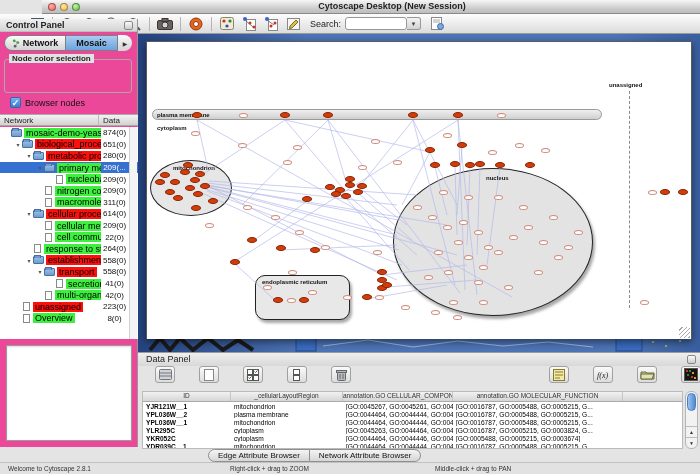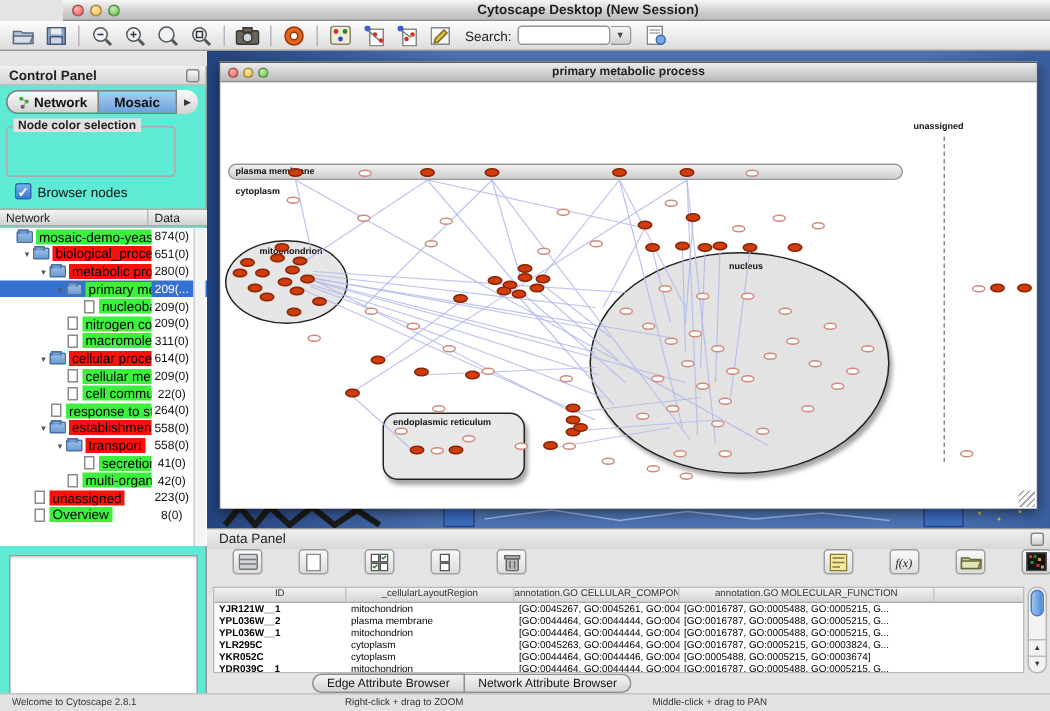--- a/index.html
+++ b/index.html
@@ -18,32 +18,32 @@
   
   #toolbar { position:absolute; left:0; top:14px; width:700px; height:20px;
     background:linear-gradient(#fdfdfd,#dcdcdc); border-bottom:1px solid #9a9a9a; display:flex; align-items:center; padding:0 4px; }
   .tbtn { width:20px; height:16px; display:inline-flex; align-items:center; justify-content:center; margin:0 1px; }
   .tsep { width:1px; height:14px; background:#b5b5b5; margin:0 4px; }
   #search-label { font-size:9px; color:#222; margin:0 4px 0 6px; }
   #search-input { width:62px; height:13px; border:1px solid #979797; border-radius:3px; background:#fff; font-size:8px; padding:0 3px; }
   #search-drop { width:14px; height:13px; border:1px solid #979797; border-left:none; border-radius:0 3px 3px 0; background:linear-gradient(#f4f4f4,#d2d2d2); font-size:6px; color:#444; display:inline-flex; align-items:center; justify-content:center; }
 
   
-  #control-panel { position:absolute; left:0; top:44px; width:138px; height:428px; background:#5eead4; border-right:1px solid #979797;padding-left:36px; }
+  #control-panel { position:absolute; left:0; top:19px; width:138px; height:428px; background:#ec4899; border-right:1px solid #979797;padding-left:36px; }
   #cp-title { position:absolute; left:0; top:0; width:100%; height:13px; background:linear-gradient(#efefef,#d5d5d5); border-bottom:1px solid #bdbdbd; }
   #cp-title span.t { font-size:9px; font-weight:bold; color:#222; position:absolute; left:6px; top:1px; }
   .float-btn { position:absolute; right:4px; top:2px; width:9px; height:9px; border:1px solid #888; background:linear-gradient(#fafafa,#ccc); border-radius:2px; }
   #cp-tabs { position:absolute; left:4px; top:16px; width:130px; height:16px; display:flex; }
   .cp-tab { height:16px; border:1px solid #7f7f7f; font-size:9px; font-weight:bold; color:#111; display:flex; align-items:center; justify-content:center; gap:3px; }
   #tab-network { width:62px; border-radius:8px 0 0 8px; background:linear-gradient(#fbfbfb,#d2d2d2); }
   #tab-mosaic { width:52px; border-left:none; background:linear-gradient(#a8cdf0,#6ca3dd); }
   #tab-more { width:14px; border-left:none; border-radius:0 8px 8px 0; background:linear-gradient(#fbfbfb,#d2d2d2); font-size:6px; color:#333; display:flex; align-items:center; justify-content:center; }
   .sprout { width:8px; height:9px; }
 
-  #cp-group { position:absolute; left:4px; top:40px; width:113px; height:34px; border:1px solid #aaa; border-radius:3px; }
+  #cp-group { position:absolute; left:4px; top:40px; width:128px; height:34px; border:1px solid #aaa; border-radius:3px; }
   #cp-group .legend { position:absolute; left:4px; top:-6px; background:#e2e2e2; padding:0 3px; font-size:8px; font-weight:bold; color:#222; }
   #combo { position:absolute; left:4px; top:8px; width:120px; height:16px; background:#fff; border:1px solid #9a9a9a; border-radius:8px; font-size:9px; color:#111; line-height:15px; padding-left:8px; overflow:hidden; }
   #combo .cap { position:absolute; right:1px; top:1px; width:14px; height:12px; border-radius:7px; background:linear-gradient(#9ec8f2,#4b8ad6); color:#fff; font-size:5px; line-height:6px; text-align:center; }
   #cp-check { position:absolute; left:10px; top:78px; display:flex; align-items:center; gap:4px; }
   #checkbox { width:11px; height:11px; border-radius:2px; border:1px solid #3365b5; background:linear-gradient(#7db1ec,#3a7bd2); color:#fff; font-size:9px; line-height:10px; text-align:center; font-weight:bold; }
   #cp-check .lbl { font-size:9px; color:#111; }
 
   #tree-header { position:absolute; left:0; top:95px; width:138px; height:12px; display:flex; background:linear-gradient(#f3f3f3,#d2d2d2); border-top:1px solid #aaa; border-bottom:1px solid #aaa; }
   #tree-header .hc { font-size:8px; color:#222; padding:1px 4px; }
   #tree-header .hc.n1 { width:99px; border-right:1px solid #bbb; }
@@ -400,28 +400,20 @@
   <svg id="bg-strip" width="562" height="16">
     <path d="M12 14 L22 2 L32 14 L42 2 L55 14 L70 2 L85 14 L100 4 L115 14" fill="none" stroke="#1a1a1a" stroke-width="4"></path>
     <rect x="158" y="2" width="20" height="13" fill="#3a6cc0" stroke="#24488a"></rect>
     <polyline points="185,10 230,4 275,11 320,5 365,10 410,6 455,11" fill="none" stroke="#9fb4e8" stroke-width="1"></polyline>
     <rect x="478" y="2" width="26" height="13" fill="#3a6cc0" stroke="#24488a"></rect>
     <circle cx="515" cy="6" r="1" fill="#d8c030"></circle>
       <circle cx="528" cy="10" r="1" fill="#d8c030"></circle>
       <circle cx="542" cy="5" r="1" fill="#d8c030"></circle>
   </svg>
   <div id="net-frame">
-    <div id="net-titlebar">
-      <div class="lights">
-        <span class="light l-red"></span>
-        <span class="light l-yel"></span>
-        <span class="light l-grn"></span>
-      </div>
-      <div class="title">primary metabolic process</div>
-    </div>
     <div id="canvas">
       <div id="membrane">
         <span class="comp-label">plasma membrane</span>
       </div>
       <span class="comp-label" id="cytoplasm-label">cytoplasm</span>
       <div id="mito">
         <span class="comp-label">mitochondrion</span>
       </div>
       <div id="nucleus">
         <span class="comp-label">nucleus</span>

